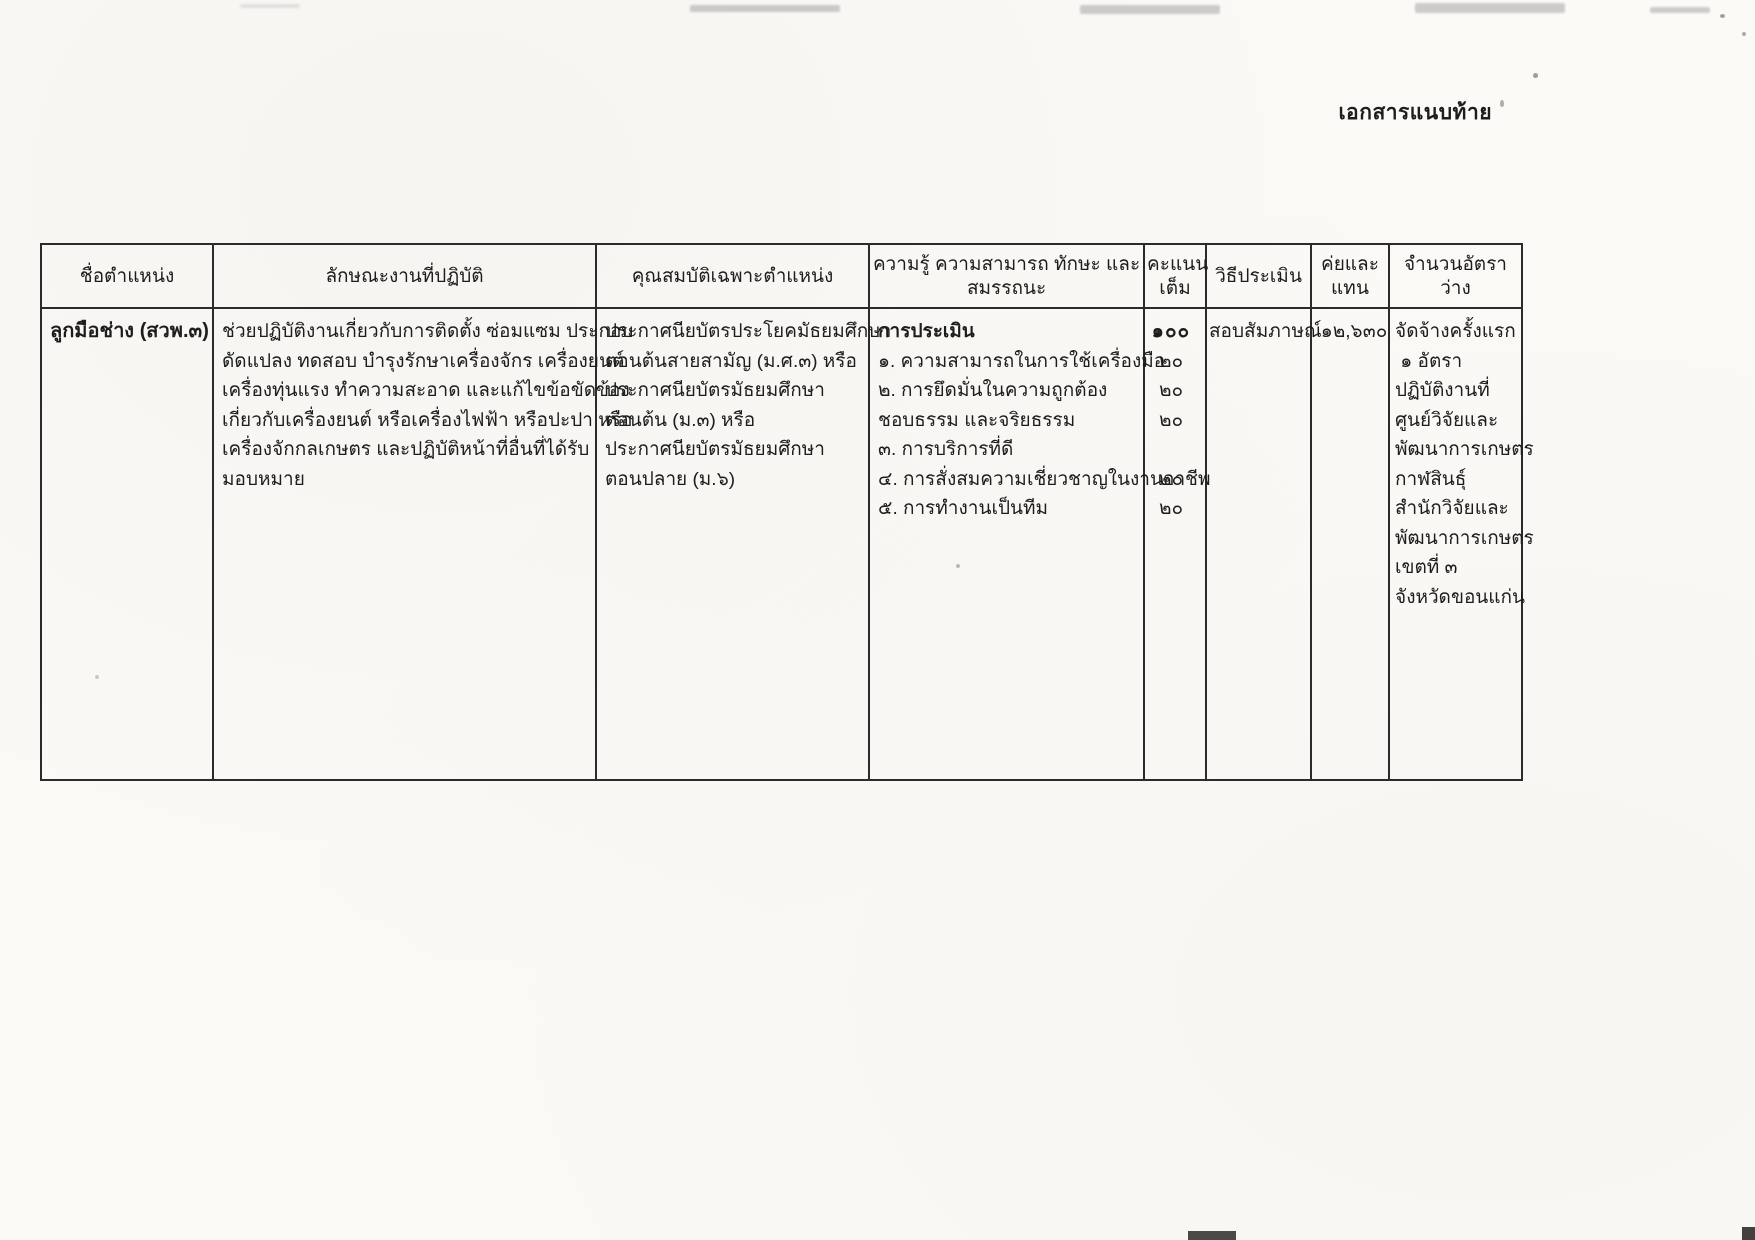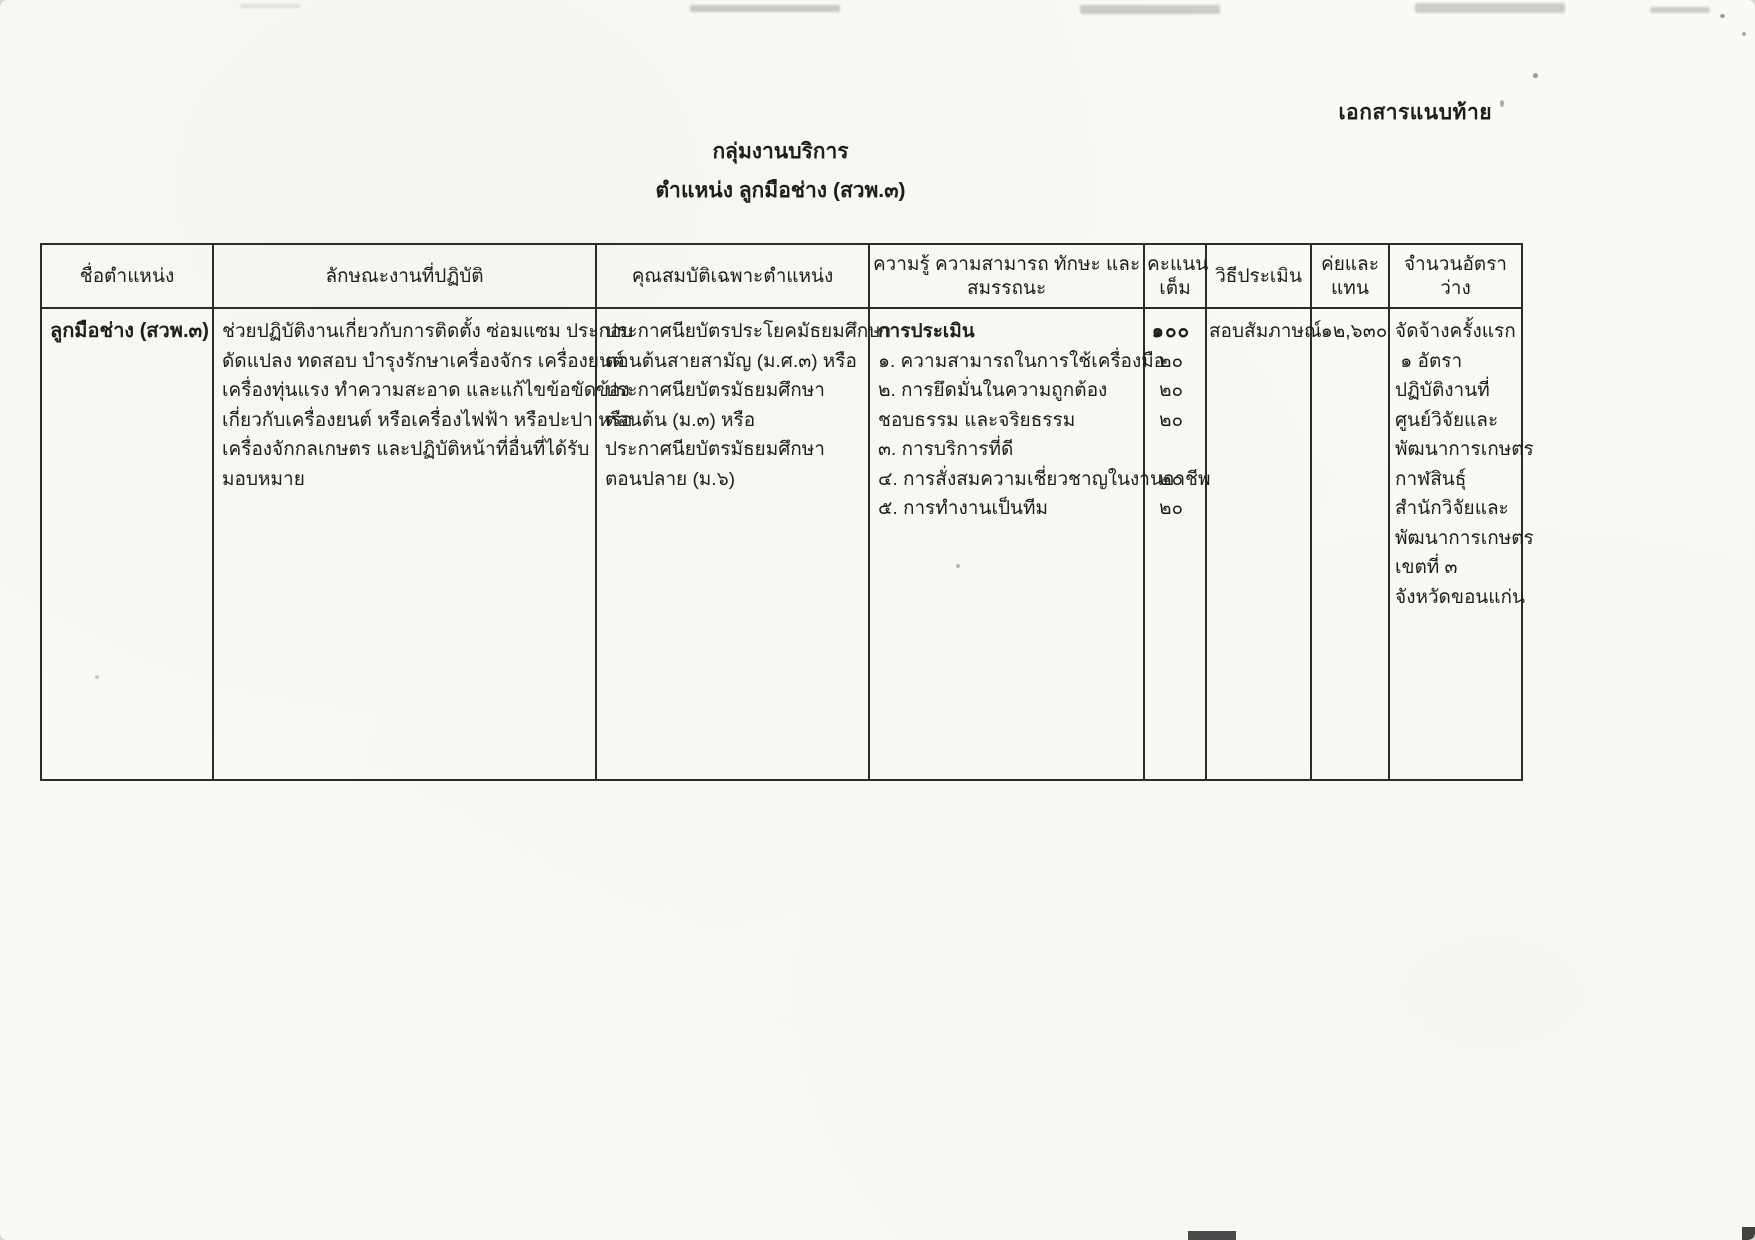--- a/index.html
+++ b/index.html
@@ -7,21 +7,20 @@
     position:relative;
     width:1755px; height:1240px;
     margin:0 auto;
     background:
       radial-gradient(ellipse at 25% 15%, rgba(120,110,95,0.04), transparent 55%),
       radial-gradient(ellipse at 85% 80%, rgba(120,110,95,0.03), transparent 60%),
       #fbfaf7;
     font-family:"Liberation Sans","DejaVu Sans",sans-serif;
     color:#1d1d1d;
     overflow:hidden;
-    border-radius:7px;
   }
 
   .corner-note {
     position:absolute; top:95px; right:263px;
     font-size:21px; font-weight:bold; letter-spacing:.5px;
   }
   .titles {
     position:absolute; left:40px; top:138px; width:1481px;
     text-align:center;
   }
@@ -68,24 +67,20 @@
   .speck { position:absolute; background:#55524e; border-radius:50%; }
   .bottommark { position:absolute; background:#2e2c2a; }
 </style>
 </head>
 <body>
 
 <div class="page">
 
   <div class="corner-note">เอกสารแนบท้าย</div>
 
-  <div class="titles">
-    <div class="title-line">กลุ่มงานบริการ</div>
-    <div class="subtitle-line">ตำแหน่ง ลูกมือช่าง (สวพ.๓)</div>
-  </div>
 
   <table class="doc-table">
     <colgroup>
       <col style="width:172px">
         <col style="width:383px">
         <col style="width:273px">
         <col style="width:275px">
       <col style="width:62px">
         <col style="width:105px">
         <col style="width:78px">

